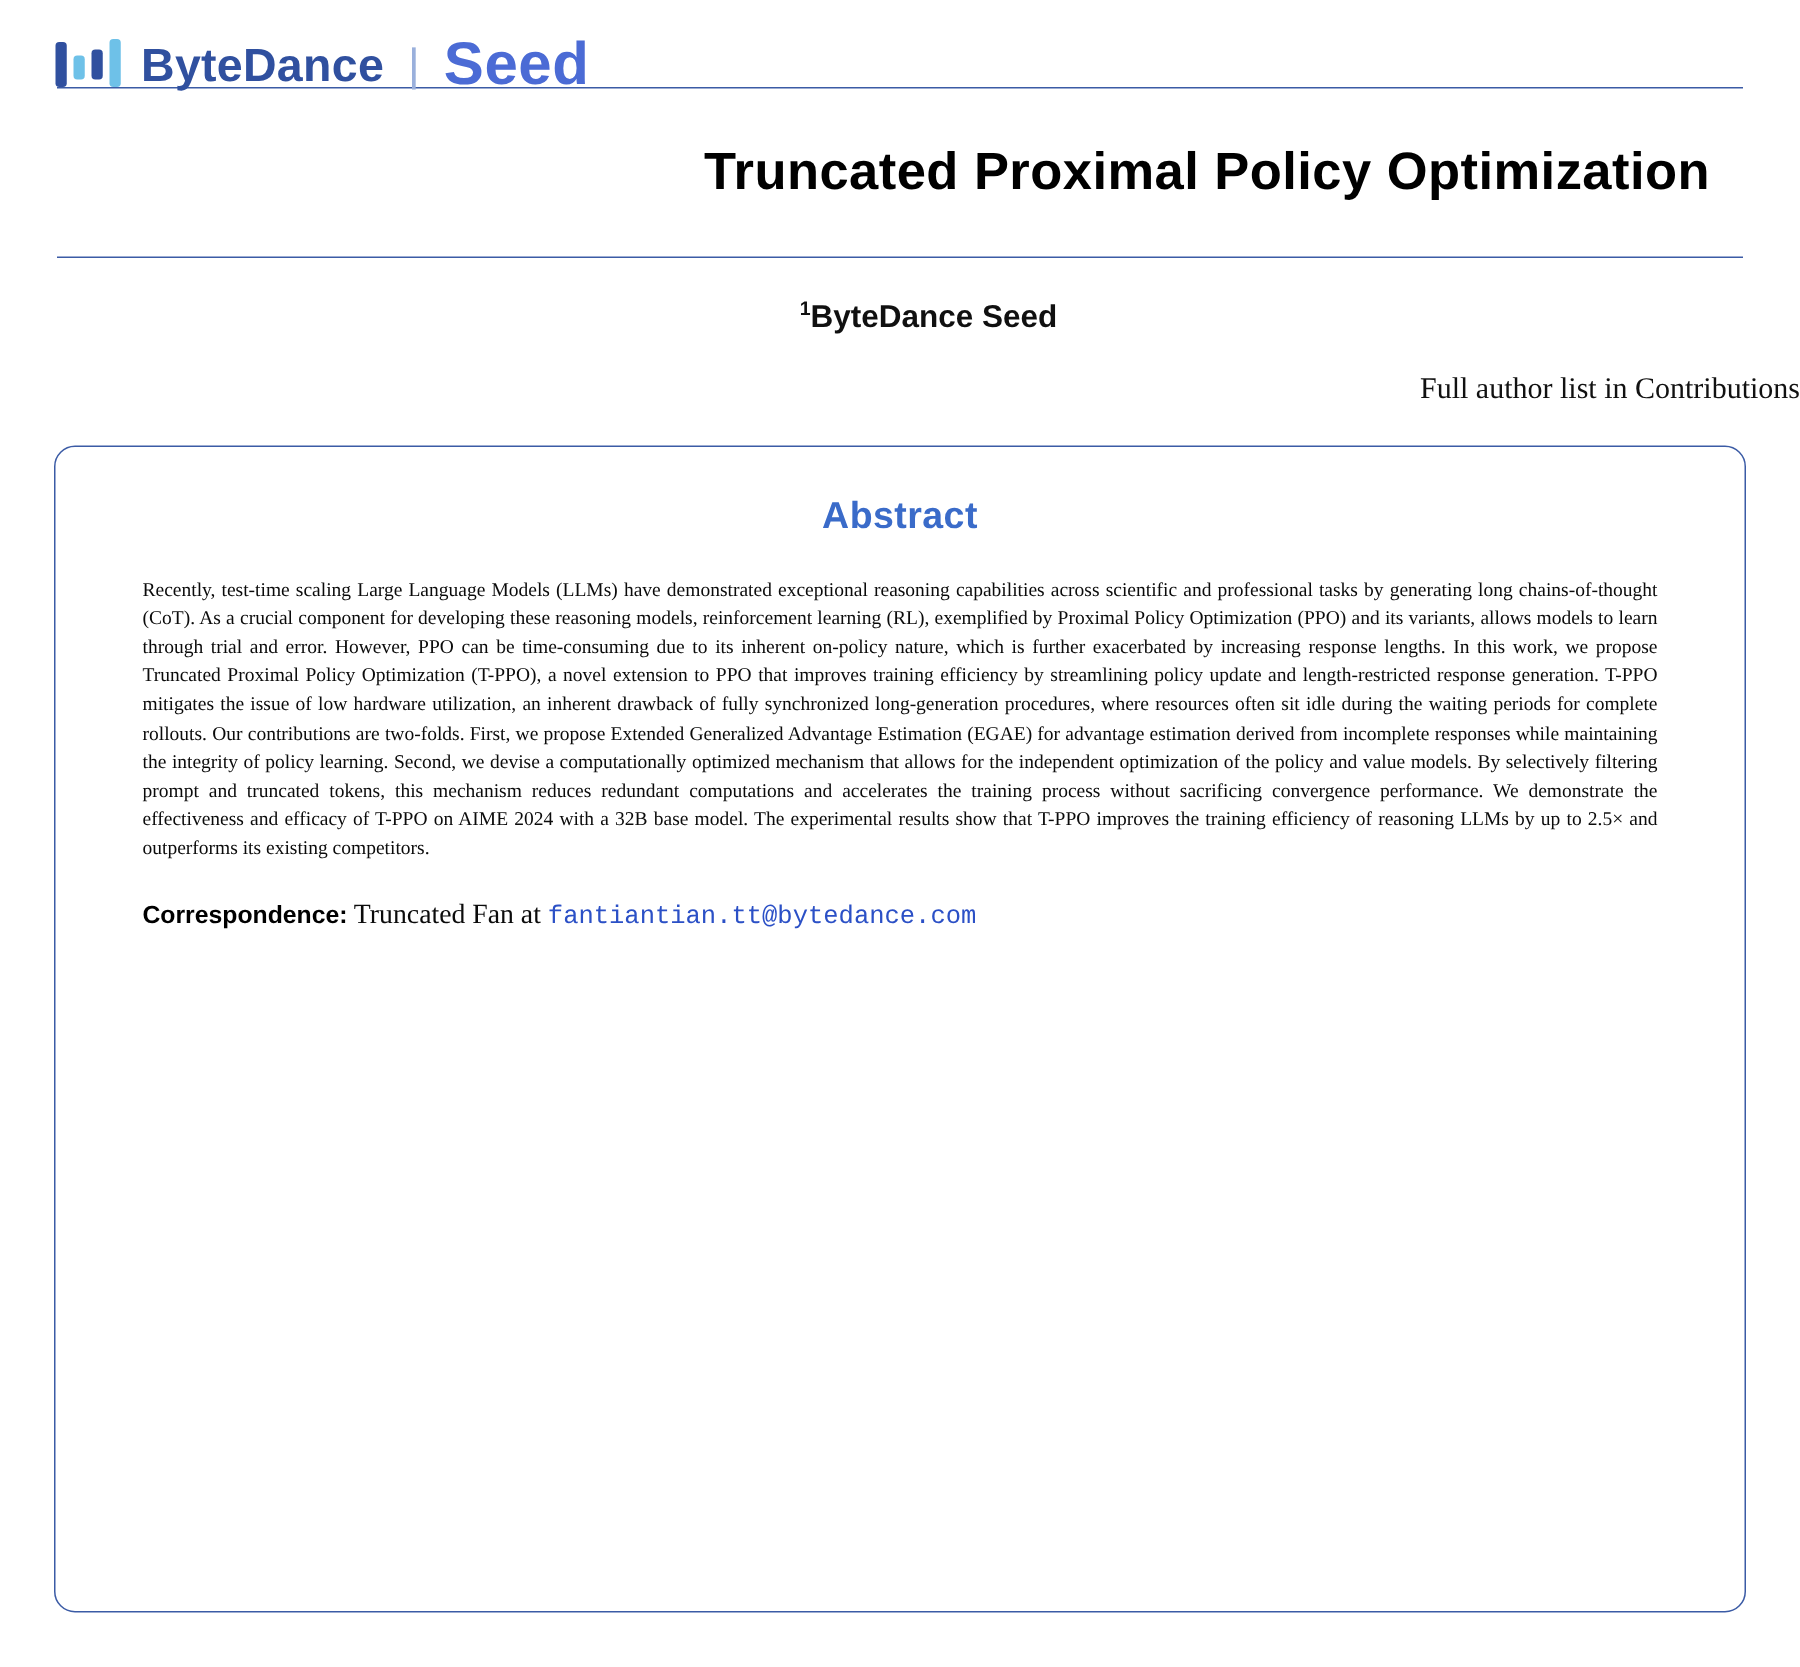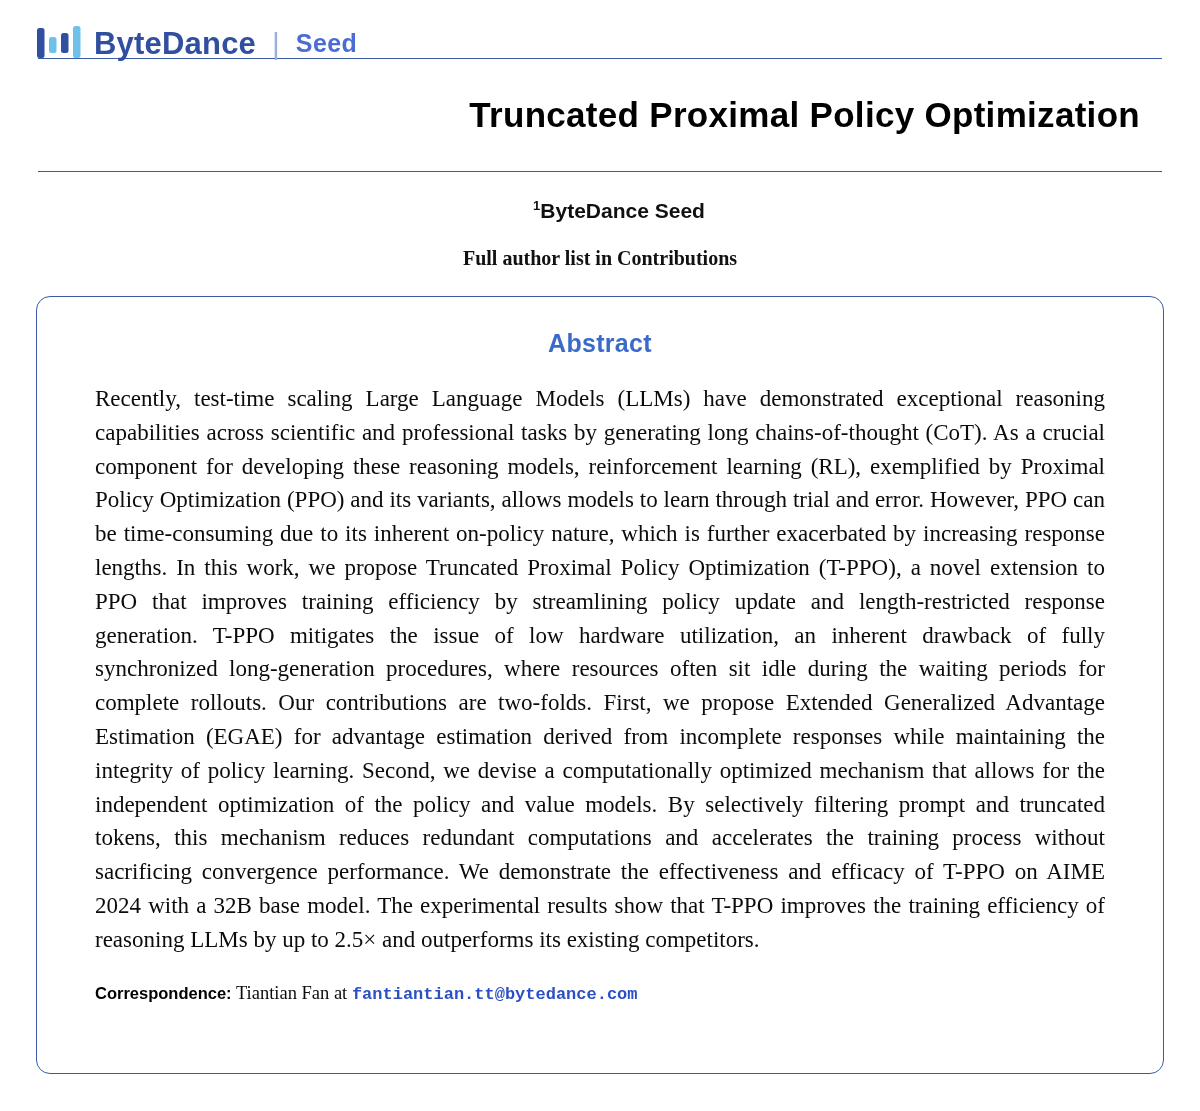--- a/index.html
+++ b/index.html
@@ -9,57 +9,57 @@
     font-family: "Liberation Sans", sans-serif; color: #111111;
   }
   .page { width: 1200px; height: 1111px; position: relative; }
 
   
   .brand-row { display: flex; align-items: center; gap: 12px; padding: 29px 0 0 36px; height: 58px; }
   .logo-icon { width: 46px; height: 42px; display: flex; align-items: center; }
   .logo-icon svg { display: block; }
   .brand-name { font-size: 31px; font-weight: 700; color: #30509F; letter-spacing: 0.2px; }
   .brand-sep { font-size: 30px; color: #9AB0DC; font-weight: 300; margin: 0 4px; }
-  .brand-product { font-size: 25px; color: #4B6BD5; font-weight: 600; letter-spacing: 0.4px; }
+  .brand-product { font-size: 40px; color: #4B6BD5; font-weight: 600; letter-spacing: 0.4px; }
 
   hr.rule { border: none; border-top: 1.6px solid #3B5BA5; margin: 0 38px; }
   .rule-1 { margin-top: 20px; }
 
   .title {
     text-align: right; font-size: 35px; font-weight: 800; color: #000000;
     margin: 36px 60px 36px; letter-spacing: 0.3px;
   }
 
   .affiliation { text-align: center; font-size: 21px; font-weight: 600; margin-top: 26px; color: #101010; padding-left: 38px; }
   .affiliation sup { font-size: 13px; font-weight: 600; vertical-align: super; }
 
   .authors-note {
-    text-align: center; font-family: "Liberation Serif", serif;
-    font-size: 20px; margin-top: 24px; color: #111111; font-weight: bold;
+    text-align: right; font-family: "Liberation Serif", serif;
+    font-size: 20px; margin-top: 24px; color: #111111;
   }
 
   
   .abstract-box {
     margin: 26px 36px 0; border: 1.6px solid #3B5BA5; border-radius: 14px;
     padding: 32px 58px 40px; min-height: 778px;
   }
   .abstract-heading {
     text-align: center; color: #3A6BC9; font-size: 25px; font-weight: 700;
     margin-bottom: 24px; letter-spacing: 0.3px;
   }
   .abstract-body {
-    font-family: "Liberation Serif", serif; font-size: 23px; line-height: 1.47;
+    font-family: "Liberation Serif", serif; font-size: 13px; line-height: 1.47;
     text-align: justify; color: #0b0b0b;
   }
   .meta { margin-top: 26px; }
   .meta-row { font-family: "Liberation Serif", serif; font-size: 18.5px; margin-top: 5px; color: #0b0b0b; }
   .meta-label { font-family: "Liberation Sans", sans-serif; font-weight: 700; font-size: 16.5px; color: #000000; }
   .email {
     font-family: "Liberation Mono", monospace; color: #2B50C6;
-    text-decoration: none; font-size: 17px; font-weight: bold;
+    text-decoration: none; font-size: 17px;
   }
 </style>
 </head>
 <body>
 
 <div class="page">
 
   <div class="brand-row">
     <span class="logo-icon">
       <svg width="46" height="42" viewBox="0 0 46 42" xmlns="http://www.w3.org/2000/svg">
@@ -86,19 +86,19 @@
 
   <div class="authors-note">Full author list in Contributions</div>
 
   <div class="abstract-box">
     <div class="abstract-heading">Abstract</div>
     <p class="abstract-body">Recently, test-time scaling Large Language Models (LLMs) have demonstrated exceptional reasoning capabilities across scientific and professional tasks by generating long chains-of-thought (CoT). As a crucial component for developing these reasoning models, reinforcement learning (RL), exemplified by Proximal Policy Optimization (PPO) and its variants, allows models to learn through trial and error. However, PPO can be time-consuming due to its inherent on-policy nature, which is further exacerbated by increasing response lengths. In this work, we propose Truncated Proximal Policy Optimization (T-PPO), a novel extension to PPO that improves training efficiency by streamlining policy update and length-restricted response generation. T-PPO mitigates the issue of low hardware utilization, an inherent drawback of fully synchronized long-generation procedures, where resources often sit idle during the waiting periods for complete rollouts. Our contributions are two-folds. First, we propose Extended Generalized Advantage Estimation (EGAE) for advantage estimation derived from incomplete responses while maintaining the integrity of policy learning. Second, we devise a computationally optimized mechanism that allows for the independent optimization of the policy and value models. By selectively filtering prompt and truncated tokens, this mechanism reduces redundant computations and accelerates the training process without sacrificing convergence performance. We demonstrate the effectiveness and efficacy of T-PPO on AIME 2024 with a 32B base model. The experimental results show that T-PPO improves the training efficiency of reasoning LLMs by up to 2.5× and outperforms its existing competitors.</p>
 
     <div class="meta">
       <div class="meta-row">
         <span class="meta-label">Correspondence:</span>
-        <span>Tiantian Fan at</span>
+        <span>Truncated Fan at</span>
         <a class="email" href="#">fantiantian.tt@bytedance.com</a>
       </div>
     </div>
   </div>
 
 </div>
 
 </body></html>

